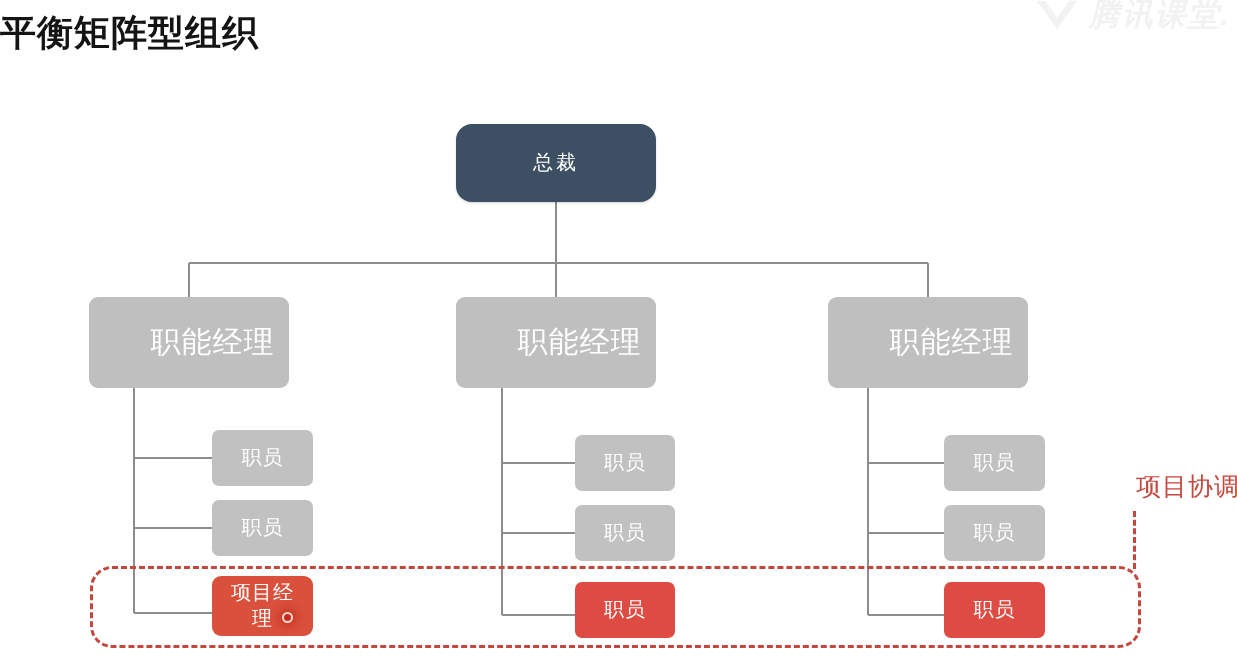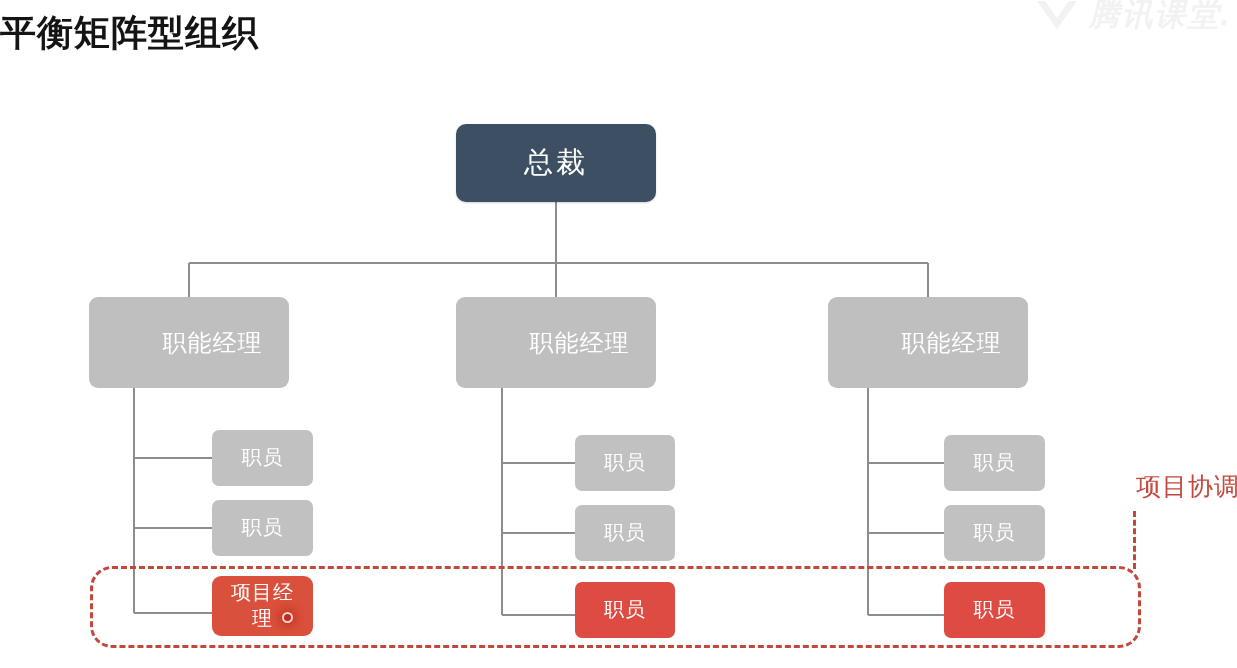--- a/index.html
+++ b/index.html
@@ -46,28 +46,28 @@
     box-sizing:border-box;
     display:flex;align-items:center;justify-content:center;
     text-align:center;
     color:#ffffff;
     border-radius:7px;
     line-height:1.16;
     user-select:none;
   }
   .node-ceo{
     background:#3d4f63;
-    font-size:29px;
+    font-size:20px;
     letter-spacing:3px;
-    border-radius:10px;
+    border-radius:16px;
     box-shadow:0 1px 2px rgba(0,0,0,.18);
   }
   .node-mgr{
     background:#bfbfbf;
-    font-size:24px;
+    font-size:30px;
     letter-spacing:1px;
     border-radius:9px;
     padding-left:47px;
   }
   .node-staff{
     background:#c1c1c1;
     font-size:20px;
     letter-spacing:1px;
     border-radius:7px;
   }

